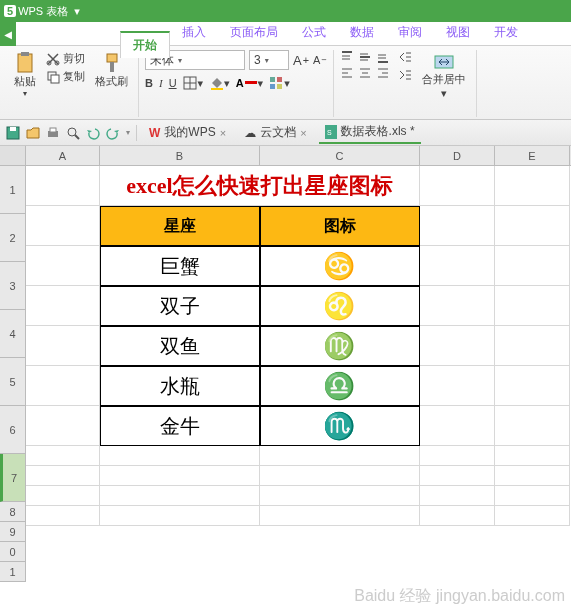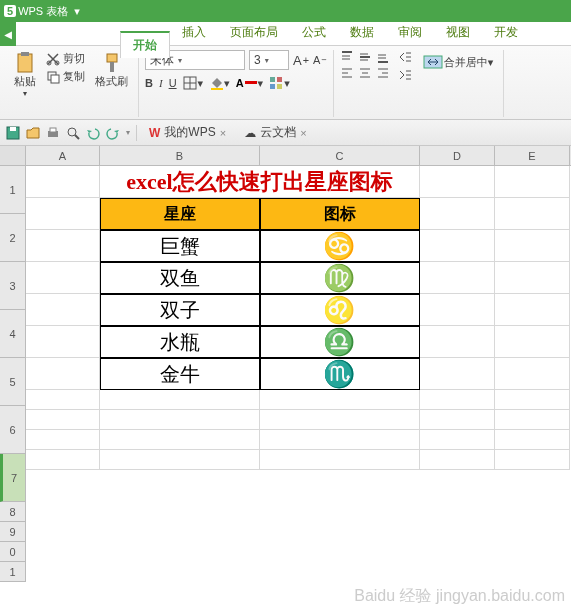--- a/index.html
+++ b/index.html
@@ -3,57 +3,57 @@
 <meta charset="utf-8">
 <style>
   * { box-sizing: border-box; margin: 0; padding: 0; font-family: "Microsoft YaHei", sans-serif; }
   body { background: #fff; width: 571px; height: 613px; overflow: hidden; position: relative; }
   
   .titlebar { height: 22px; background: #4aa54a; display: flex; align-items: center; color: #fff; font-size: 11px; padding: 0 4px; }
   .titlebar .appname { display: flex; align-items: center; gap: 2px; }
   .titlebar .down { margin-left: 4px; }
   
   .tabs { height: 24px; background: #fff; border-bottom: 1px solid #d0d0d0; display: flex; align-items: flex-end; padding-left: 120px; }
-  .tab { font-size: 12px; padding: 4px 12px; color: #4d7c0f; cursor: pointer; }
+  .tab { font-size: 12px; padding: 4px 12px; color: #8b5cf6; cursor: pointer; }
   .tab.active { background: #fff; border-top: 2px solid #4aa54a; border-left: 1px solid #d0d0d0; border-right: 1px solid #d0d0d0; color: #4aa54a; font-weight: bold; position: relative; top: 13px; }
   .left-caret { position: absolute; left: 0; top: 22px; background: #4aa54a; color: #fff; width: 16px; height: 24px; display:flex; align-items:center; justify-content:center; font-size:10px; }
   
   .ribbon { height: 74px; background: linear-gradient(#fafafa,#f0f0f0); border-bottom: 1px solid #c8c8c8; display: flex; padding: 4px 4px 2px 4px; font-size: 11px; color: #444; }
   .group { border-right: 1px solid #d8d8d8; padding: 0 6px; display: flex; flex-direction: column; justify-content: flex-start; gap: 2px; }
   .clip-col { display:flex; flex-direction:column; gap:1px; }
   .clip-row { display:flex; align-items:center; gap:3px; padding: 1px 2px; cursor:pointer; }
   .paste-big { display:flex; flex-direction:column; align-items:center; justify-content:center; padding:2px 4px; cursor:pointer; }
   .fmt-brush { display:flex; flex-direction:column; align-items:center; padding:2px 4px; cursor:pointer; }
   .font-row { display:flex; align-items:center; gap:4px;justify-content:center; }
   .combo { border:1px solid #b8b8b8; background:#fff; height:20px; display:flex; align-items:center; padding:0 4px; font-size:12px; }
   .combo .arrow { margin-left:4px; font-size:8px; color:#666; }
   .btn-row { display:flex; align-items:center; gap:6px; margin-top:4px; }
   .ib { cursor:pointer; display:inline-flex; align-items:center; gap:1px; }
   .align-grid { display:grid; grid-template-columns: repeat(3, 16px); gap:2px; }
   .align-grid .ib svg { display:block; }
-  .big-btn { display:flex; flex-direction:row; align-items:center; cursor:pointer; padding:2px 4px; }
+  .big-btn { display:flex; flex-direction:column; align-items:center; cursor:pointer; padding:2px 4px; }
   
   .qat { height: 26px; background: linear-gradient(#f4f4f4,#e8e8e8); border-bottom:1px solid #c8c8c8; display:flex; align-items:center; padding:0 6px; gap:6px; font-size:12px; color:#444; }
   .qat .sep { width:1px; height:16px; background:#ccc; }
   .doc-tab { display:flex; align-items:center; gap:4px; padding:2px 6px; cursor:pointer; }
   .doc-tab.active { border-bottom:2px solid #4aa54a; }
   .close-x { color:#888; font-size:11px; cursor:pointer; }
   
   .sheet { position:relative; }
   .colhdr { display:flex; height:20px; background:#e8e8e8; border-bottom:1px solid #bbb; }
   .corner { width:26px; border-right:1px solid #bbb; background:#e0e0e0; }
   .ch { border-right:1px solid #bbb; display:flex; align-items:center; justify-content:center; font-size:11px; color:#555; }
   .body { display:flex; }
   .rowhdrs { width:26px; background:#e8e8e8; border-right:1px solid #bbb; }
   .rh { height:48px; border-bottom:1px solid #bbb; display:flex; align-items:center; justify-content:center; font-size:11px; color:#555; }
   .rh.sel { background:#c8e0b8; border-left:3px solid #4aa54a; }
   .rh.small { height:20px; }
   .cells { position:relative; }
   .row { display:flex; }
-  .cell { border-right:1px solid #d8d8d8; border-bottom:1px solid #d8d8d8; height:32px; display:flex; align-items:center; justify-content:center; font-size:20px; position:relative; }
+  .cell { border-right:1px solid #d8d8d8; border-bottom:1px solid #d8d8d8; height:40px; display:flex; align-items:center; justify-content:center; font-size:20px; position:relative; }
   .cell.small { height:20px; }
   
   .cA { width:74px; } .cB { width:160px; } .cC { width:160px; } .cD { width:75px; } .cE { width:75px; }
   
   .title-text { color:#d00000; font-weight:bold; font-size:22px; font-family: "SimSun", serif; }
   
   .th { background:#fdb813; font-weight:bold; font-size:16px; }
   
   .bd { border:1.5px solid #000 !important; }
   .zodiac { color:#1f6fb3; font-size:26px; font-family: serif; }
@@ -277,20 +277,27 @@
   <div class="doc-tab">
     <span style="color:#d33;font-weight:bold;">W</span>
     <span>我的WPS</span>
     <span class="close-x">×</span>
   </div>
   <div class="doc-tab">
     <span>☁</span>
     <span>云文档</span>
     <span class="close-x">×</span>
   </div>
+  <div class="doc-tab active">
+    <svg width="12" height="14">
+        <rect x="0" y="0" width="12" height="14" fill="#4a8"></rect>
+        <text x="2" y="10" font-size="7" fill="#fff">S</text>
+      </svg>
+    <span>数据表格.xls *</span>
+  </div>
 </div>
 
 <div class="sheet">
   <div class="colhdr">
     <div class="corner"></div>
     <div class="ch cA">A</div>
     <div class="ch cB">B</div>
     <div class="ch cC">C</div>
     <div class="ch cD">D</div>
     <div class="ch cE">E</div>
@@ -332,32 +339,32 @@
         <div class="cell cA"></div>
         <div class="cell cB bd">巨蟹</div>
         <div class="cell cC bd">
             <span class="zodiac">♋</span>
           </div>
         <div class="cell cD"></div>
         <div class="cell cE"></div>
       </div>
       <div class="row">
         <div class="cell cA"></div>
+        <div class="cell cB bd">双子</div>
+        <div class="cell cC bd">
+            <span class="zodiac">♌</span>
+          </div>
+        <div class="cell cD"></div>
+        <div class="cell cE"></div>
+      </div>
+      <div class="row">
+        <div class="cell cA"></div>
         <div class="cell cB bd">双鱼</div>
         <div class="cell cC bd">
             <span class="zodiac">♍</span>
-          </div>
-        <div class="cell cD"></div>
-        <div class="cell cE"></div>
-      </div>
-      <div class="row">
-        <div class="cell cA"></div>
-        <div class="cell cB bd">双子</div>
-        <div class="cell cC bd">
-            <span class="zodiac">♌</span>
           </div>
         <div class="cell cD"></div>
         <div class="cell cE"></div>
       </div>
       <div class="row">
         <div class="cell cA"></div>
         <div class="cell cB bd">水瓶</div>
         <div class="cell cC bd">
             <span class="zodiac">♎</span>
           </div>

